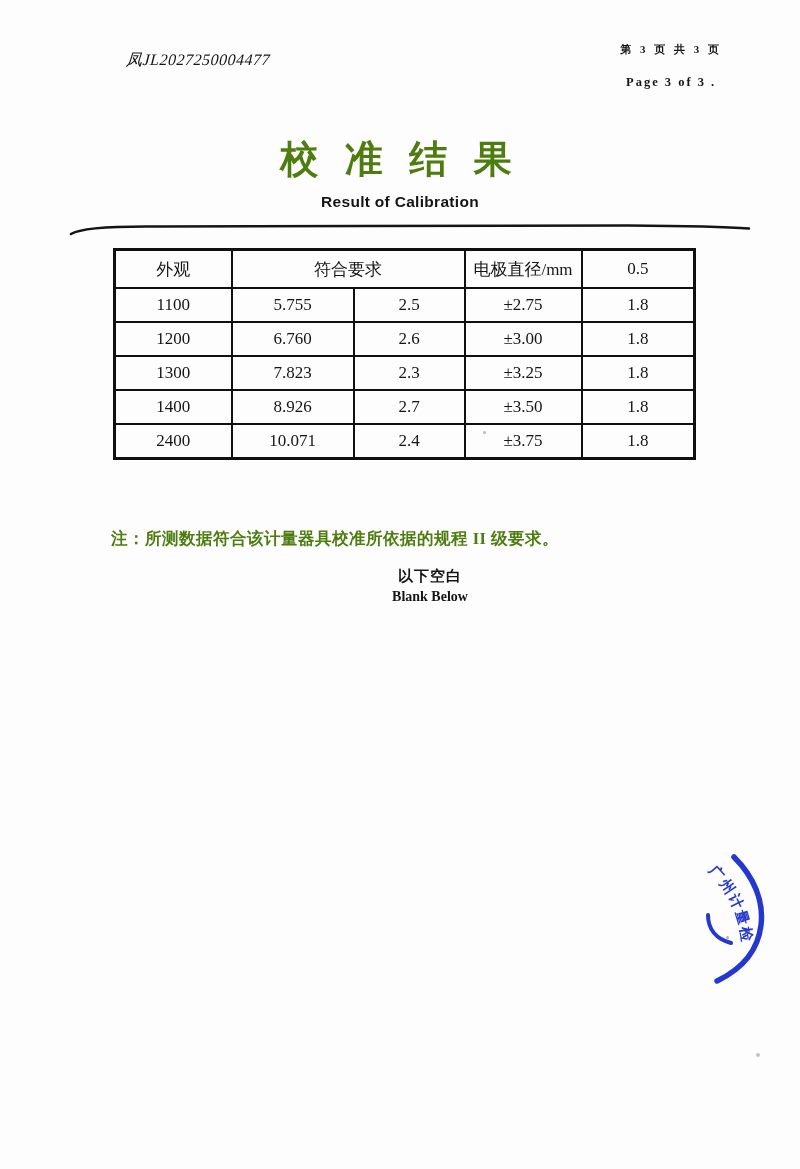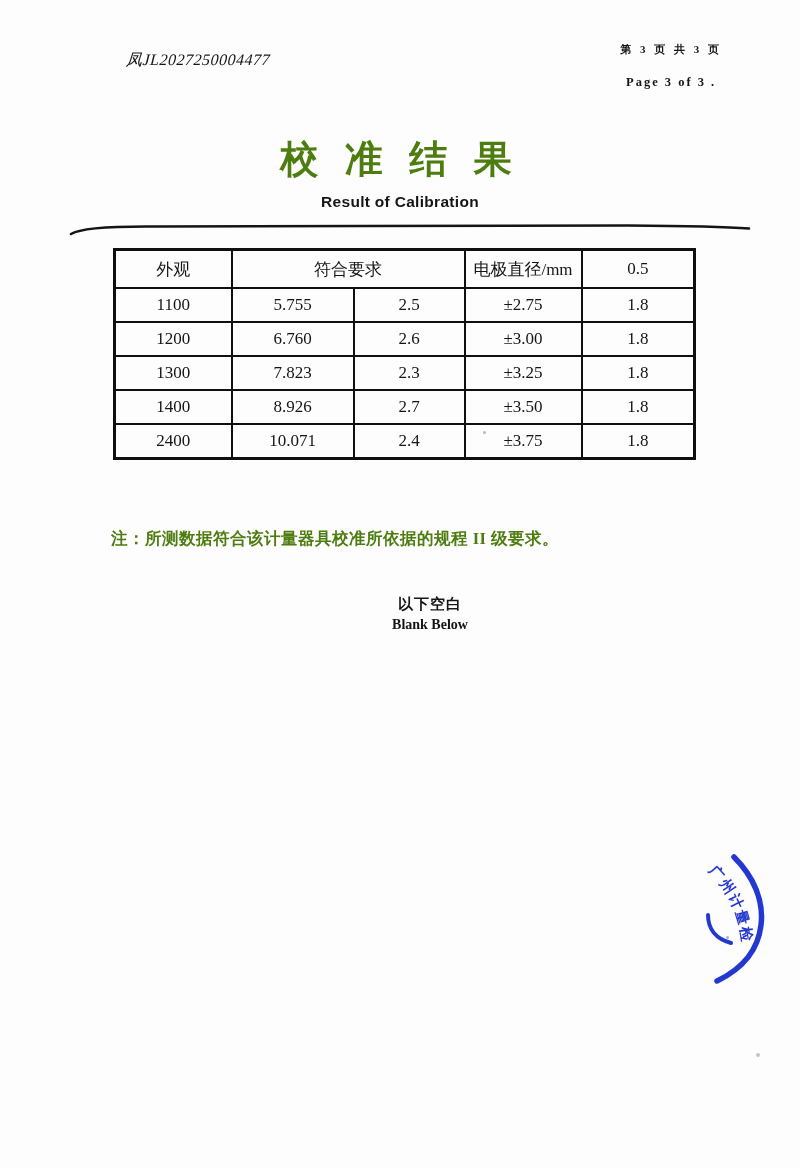--- a/index.html
+++ b/index.html
@@ -37,21 +37,21 @@
   tr.r1 td{height:36px;}
   tr.r2 td{height:52px;font-size:16.5px;}
   tr.dr td{height:32px;}
   .u-sym{font-style:italic;font-family:"Liberation Serif",serif;margin-right:1px;}
   .k-sym{font-style:italic;font-family:"Liberation Serif",serif;}
   .hdr2-line{line-height:1.35;}
   .note{
     position:absolute;left:111px;top:528px;font-size:16.5px;
     letter-spacing:0.5px;font-weight:bold;color:#4d7c0f;
   }
-  .blank-block{position:absolute;left:280px;top:567px;width:300px;text-align:center;margin-top:28px;}
+  .blank-block{position:absolute;left:280px;top:567px;width:300px;text-align:center;}
   .blank-cn{font-size:15px;letter-spacing:1px;font-weight:bold;}
   .blank-en{font-size:14px;font-weight:bold;margin-top:3px;}
   .stamp{position:absolute;left:694px;top:853px;}
   .speck{position:absolute;background:#b9b9b9;border-radius:50%;}
   .speck-a{left:483px;top:431px;width:3px;height:3px;}
   .speck-b{left:756px;top:1053px;width:4px;height:4px;background:#c4c4c4;}
   .speck-c{left:726px;top:936px;width:3px;height:3px;background:#9db0e0;}
 </style>
 </head>
 <body>

